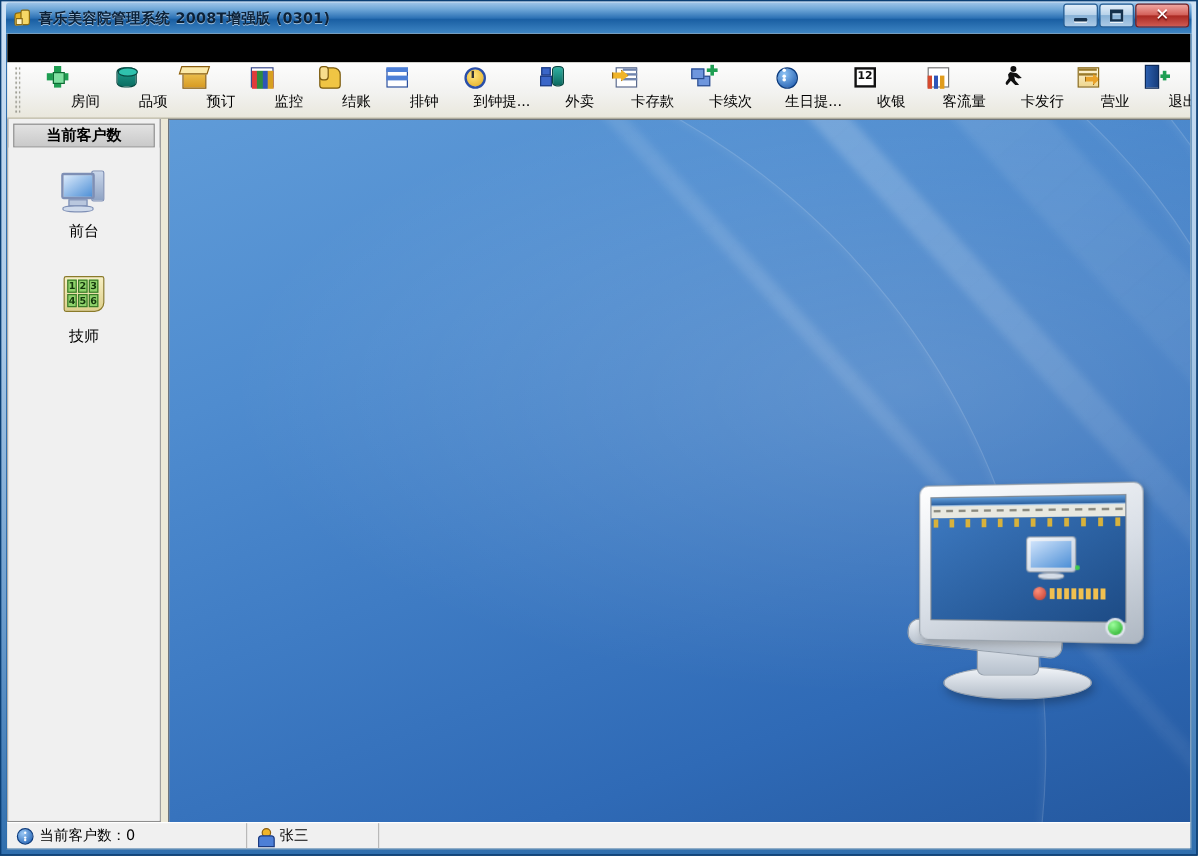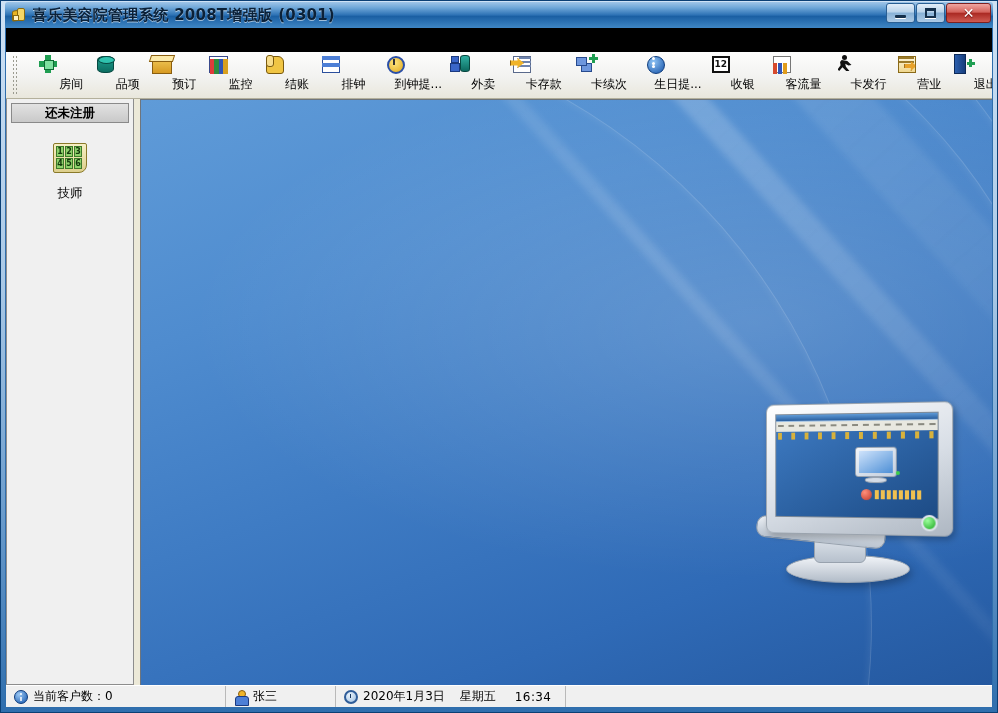--- a/index.html
+++ b/index.html
@@ -25,21 +25,21 @@
     background:linear-gradient(180deg,#9fc5e8 0%, #6fa7d8 22%, #2d72b5 50%, #1a5fa3 55%, #3f86c4 100%);
     border-radius:3px 3px 0 0;
   }
   .title-ico{
     width:16px; height:16px; margin:0 5px 0 6px; position:relative; flex:0 0 16px;
   }
   .title-ico .b1{position:absolute;left:1px;top:3px;width:11px;height:11px;background:#e8b423;border:1px solid #8a6a10;border-radius:2px;transform:skewY(-8deg);}
   .title-ico .b2{position:absolute;left:6px;top:1px;width:8px;height:13px;background:#f6d766;border:1px solid #8a6a10;border-radius:2px;}
   .title-ico .b3{position:absolute;left:2px;top:8px;width:6px;height:6px;background:#fff3c4;border:1px solid #8a6a10;}
   .title-text{
-    font-size:15px; color:#0b2138; font-weight:bold; letter-spacing:.2px;
+    font-size:12px; color:#0b2138; font-weight:bold; letter-spacing:.2px;
     text-shadow:0 1px 0 rgba(255,255,255,.55);
     white-space:nowrap;
   }
   .title-note{
     font-size:12px; color:#16283c; margin-left:30px; white-space:nowrap;
     text-shadow:0 1px 0 rgba(255,255,255,.45);
   }
   .wbtns{ position:absolute; right:2px; top:1px; display:flex; }
   .wbtn{
     width:29px; height:20px; margin-left:1px;
@@ -427,23 +427,32 @@
         <div class="tb-ico">
             <div class="i-door"></div>
           </div>
         <div class="tb-lab">退出</div>
       </div>
     </div>
 
     <div class="body-split">
 
       <div class="sidebar">
-        <div class="sb-header">还未注册</div>
+        <div class="sb-header">当前客户数</div>
         <div class="sb-list">
 
+          <div class="sb-item">
+            <div class="sb-ico">
+              <div class="mon-side"></div>
+                <div class="mon-scr"></div>
+                <div class="mon-base"></div>
+                <div class="mon-foot"></div>
+            </div>
+            <div class="sb-lab">前台</div>
+          </div>
 
 
           <div class="sb-item">
             <div class="sb-ico">
               <div class="kp"></div>
               <div class="kp-grid">
                 <i>1</i>
                 <i>2</i>
                 <i>3</i>
                 <i>4</i>
@@ -490,30 +499,24 @@
                 </div>
             </div>
             <div class="art-led"></div>
           </div>
         </div>
       </div>
 
     </div>
 
     <div class="statusbar">
-      <div class="st-cell" style="width:220px">
+      <div class="st-cell" style="width:200px">
         <span class="st-ico ic-info"></span>
         <span>当前客户数：0</span>
       </div>
       <div class="st-cell" style="width:110px">
         <span class="st-ico ic-user"></span>
         <span>张三</span>
       </div>
-      <div class="st-cell" style="width:230px">
-        <span class="st-ico ic-clock"></span>
-        <span>2020年1月3日</span>
-        <span style="margin-left:10px">星期五</span>
-        <span class="st-time" style="margin-left:14px">16:34</span>
-      </div>
     </div>
 
   </div>
 </div>
 
 </body></html>

